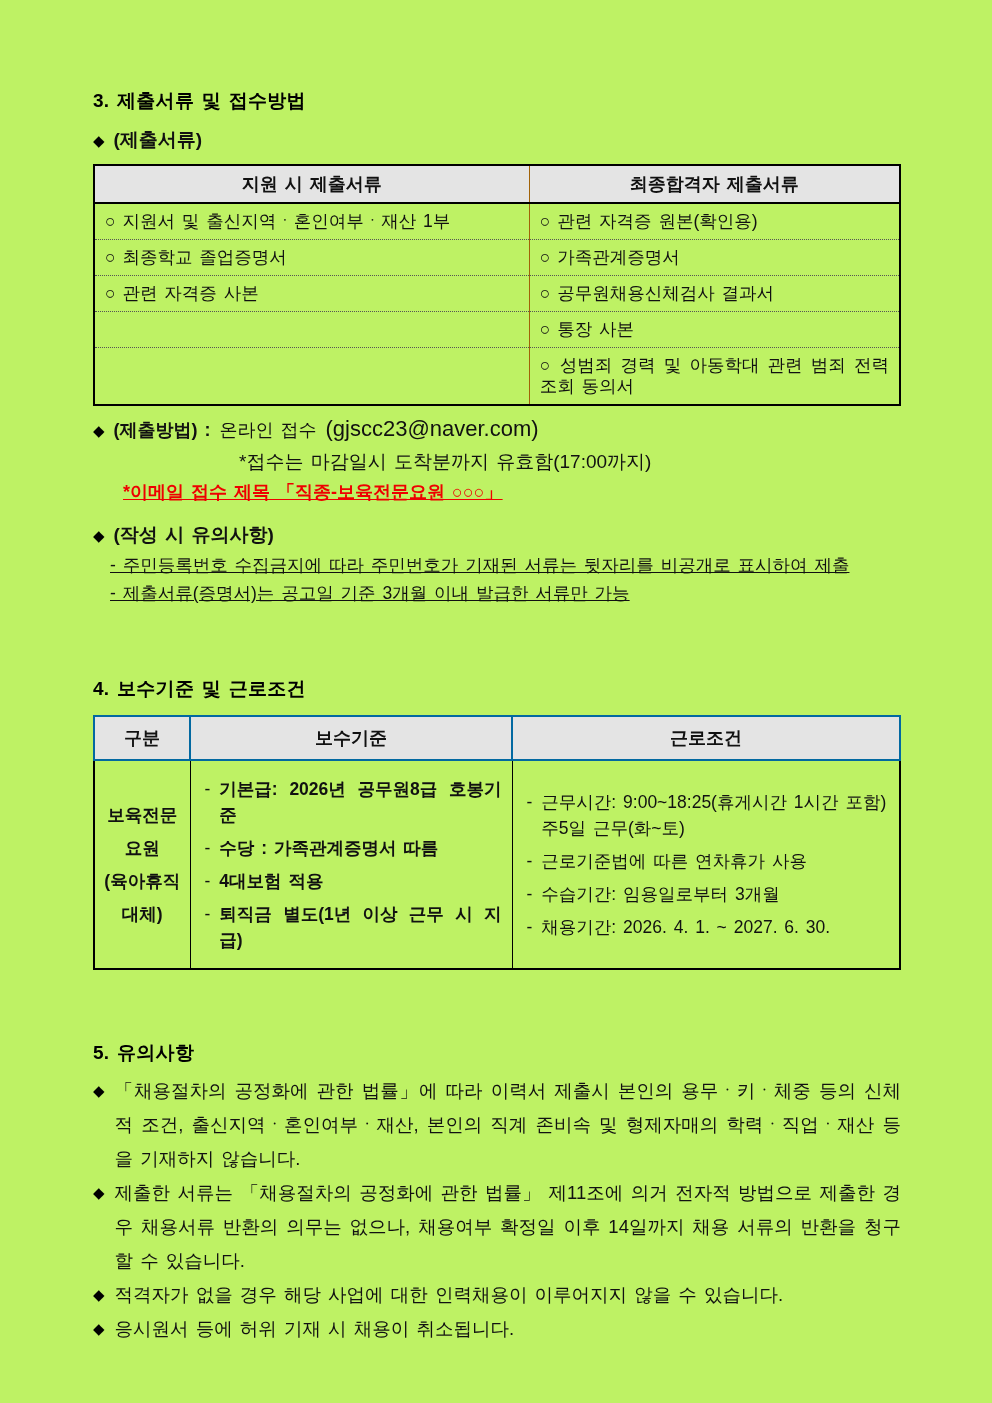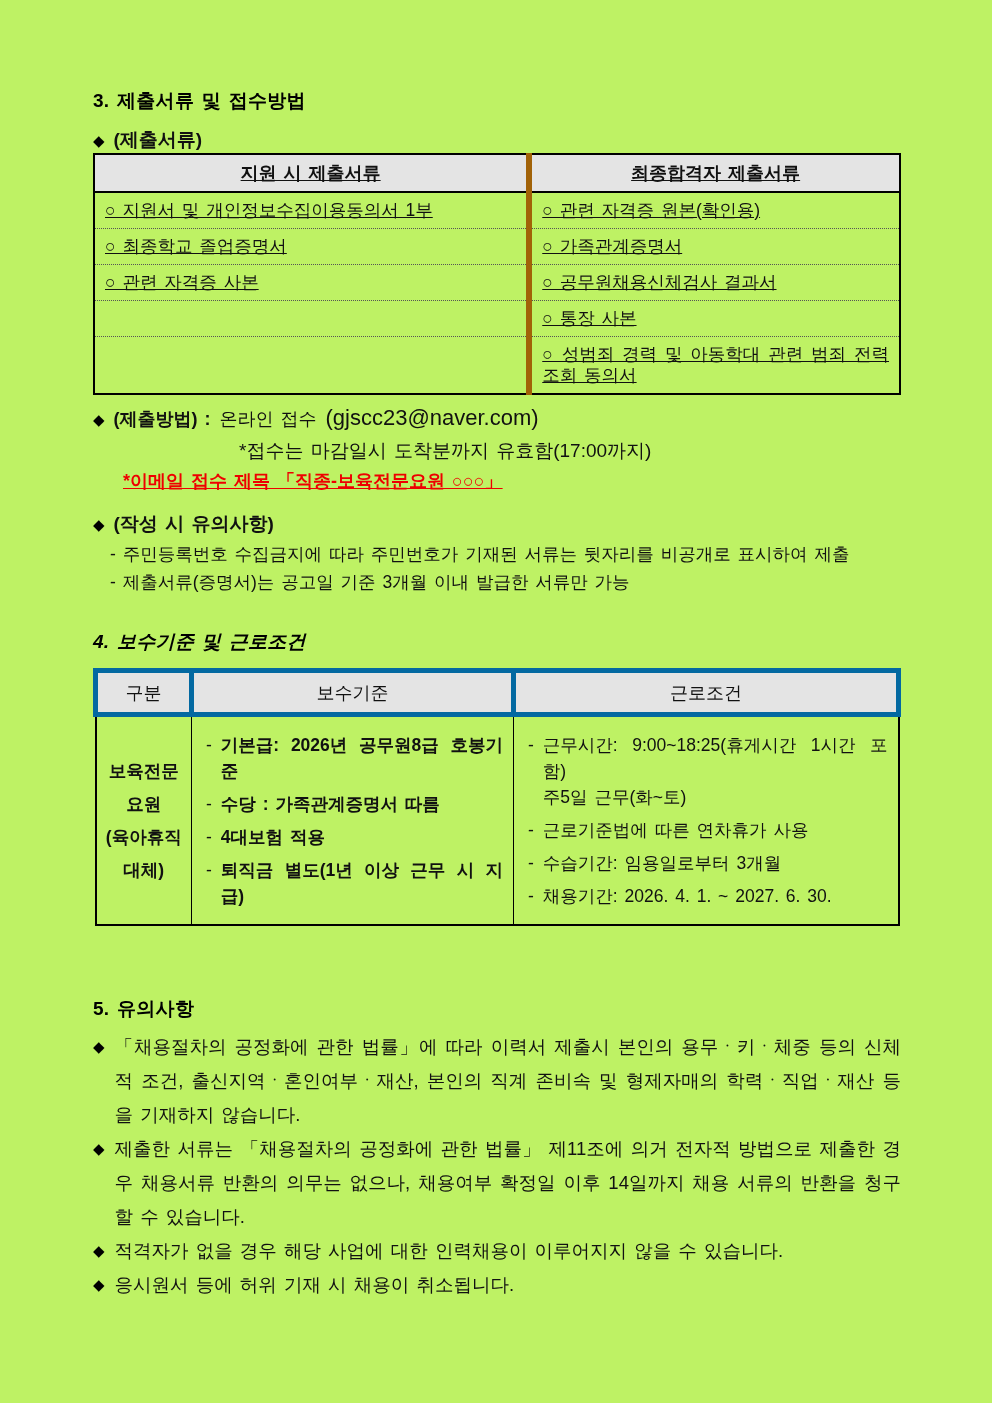--- a/index.html
+++ b/index.html
@@ -28,35 +28,35 @@
     font-weight: bold;
     display: flex;
     align-items: baseline;
     gap: 9px;
   }
   .diamond { font-size: 15px; color:#000; }
 
   
   table.t1 {
     width: 100%;
+    margin-top: 11px;
     border-collapse: collapse;
     border: 2px solid #000;
     table-layout: fixed;
-    text-decoration: underline;
   }
   table.t1 th {
     background: #e4e4e4;
     border-bottom: 2px solid #000;
     font-size: 18px;
     font-weight: bold;
     height: 38px;
     text-align: center;
     padding: 4px 6px;
   }
-  table.t1 th + th, table.t1 td + td { border-left: 6px solid #a16207; }
+  table.t1 th + th, table.t1 td + td { border-left: 1px solid #a16207; }
   table.t1 td {
     font-size: 17.5px;
     line-height: 21px;
     padding: 7px 10px;
     text-align: justify;
     vertical-align: top;
   }
   table.t1 tbody tr + tr td { border-top: 1px dotted #555; }
 
   
@@ -81,36 +81,37 @@
     padding-left: 30px;
     font-size: 18px;
     font-weight: bold;
     line-height: 26px;
   }
   .write-note {
     margin-top: 6px;
     padding-left: 17px;
     font-size: 17.5px;
     line-height: 22px;
-  }
-
-  
-  .sec4-title { margin-top: 36px; font-style: italic; }
+    text-decoration: underline;
+  }
+
+  
+  .sec4-title { margin-top: 72px; }
   table.t2 {
     width: 100%;
     margin-top: 13px;
     border-collapse: collapse;
     border: 2px solid #000;
     table-layout: fixed;
   }
   table.t2 th {
     background: #e4e4e4;
-    border: 5px solid #0369a1;
-    font-size: 18px;
-    font-weight: normal;
+    border: 2px solid #0369a1;
+    font-size: 18px;
+    font-weight: bold;
     height: 44px;
     text-align: center;
     padding: 4px;
   }
   table.t2 td {
     border: 1px solid #000;
     vertical-align: middle;
     font-size: 17.5px;
     height: 173px;
     padding: 8px 6px;
@@ -164,21 +165,21 @@
         <col style="width:46%">
       </colgroup>
     <thead>
       <tr>
         <th>지원 시 제출서류</th>
         <th>최종합격자 제출서류</th>
       </tr>
     </thead>
     <tbody>
       <tr>
-        <td>○ 지원서 및 개인정보수집이용동의서 1부</td>
+        <td>○ 지원서 및 출신지역ㆍ혼인여부ㆍ재산 1부</td>
         <td>○ 관련 자격증 원본(확인용)</td>
       </tr>
       <tr>
         <td>○ 최종학교 졸업증명서</td>
         <td>○ 가족관계증명서</td>
       </tr>
       <tr>
         <td>○ 관련 자격증 사본</td>
         <td>○ 공무원채용신체검사 결과서</td>
       </tr>

